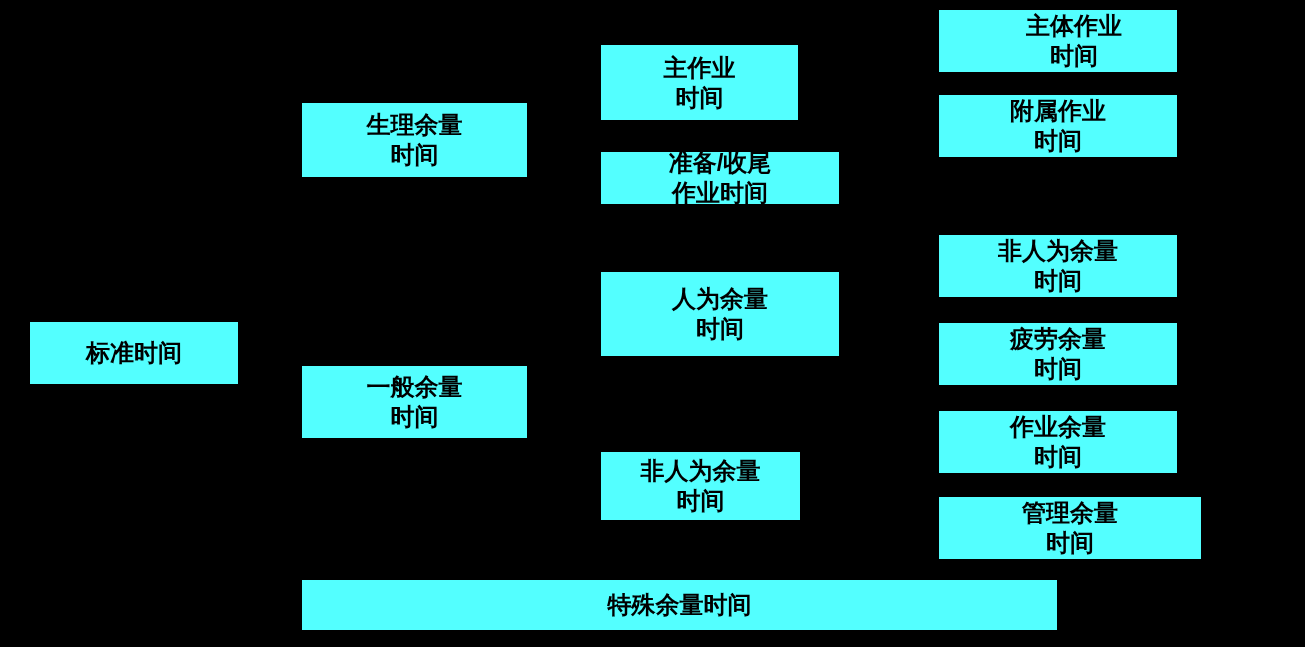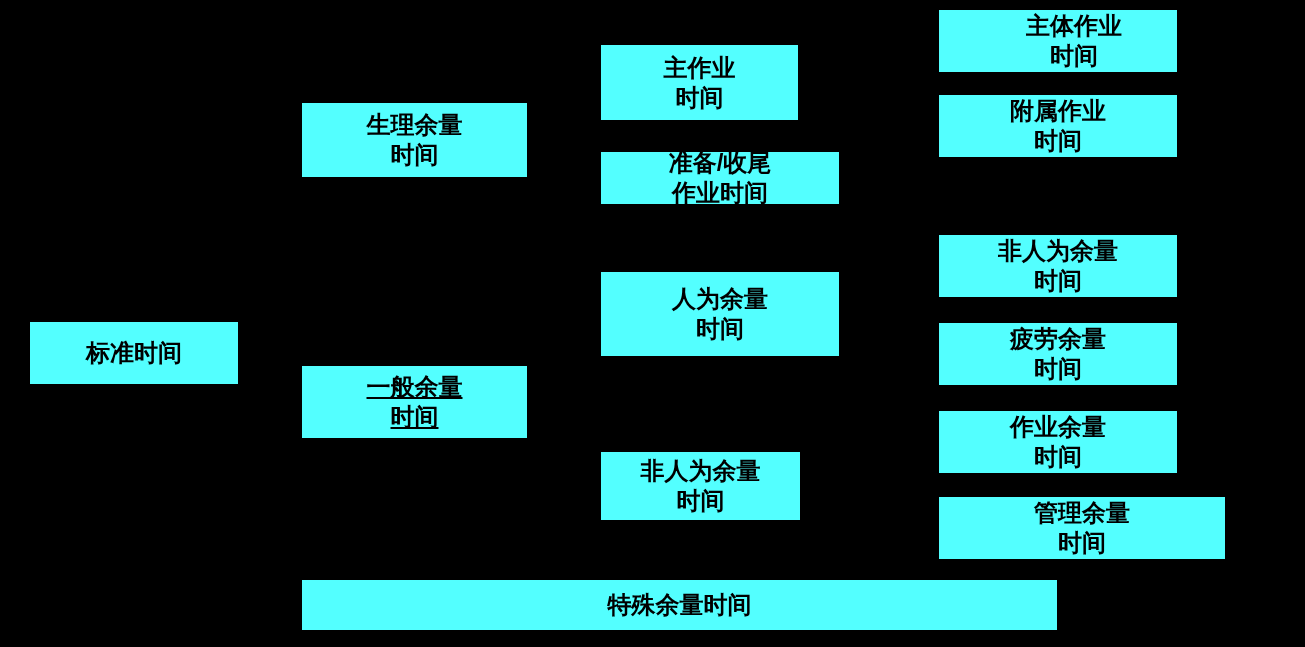--- a/index.html
+++ b/index.html
@@ -25,31 +25,31 @@
     display: flex;
     align-items: center;
     justify-content: center;
     text-align: center;
     white-space: pre-line;
     box-sizing: border-box;
   }
   
   .n-standard      { left: 30px;  top: 322px; width: 208px; height: 62px; }
   .n-normal        { left: 302px; top: 103px; width: 225px; height: 74px; }
-  .n-general       { left: 302px; top: 366px; width: 225px; height: 72px; text-decoration: underline; }
+  .n-general       { left: 302px; top: 366px; width: 225px; height: 72px; }
   .n-main-op       { left: 601px; top: 45px;  width: 197px; height: 75px; }
   .n-prep          { left: 601px; top: 152px; width: 238px; height: 52px; }
   .n-human         { left: 601px; top: 272px; width: 238px; height: 84px; }
   .n-nonhuman      { left: 601px; top: 452px; width: 199px; height: 68px; }
   .n-mainbody      { left: 939px; top: 10px;  width: 238px; height: 62px; padding-left: 32px; }
   .n-aux           { left: 939px; top: 95px;  width: 238px; height: 62px; }
   .n-physio        { left: 939px; top: 235px; width: 238px; height: 62px; }
   .n-fatigue       { left: 939px; top: 323px; width: 238px; height: 62px; }
   .n-op-allow      { left: 939px; top: 411px; width: 238px; height: 62px; }
-  .n-mgmt          { left: 939px; top: 497px; width: 286px; height: 62px; }
+  .n-mgmt          { left: 939px; top: 497px; width: 262px; height: 62px; }
   .n-special       { left: 302px; top: 580px; width: 755px; height: 50px; }
 </style>
 </head>
 <body>
 
 <div id="canvas">
 
   <div class="node n-standard">标准时间</div>
 
   <div class="node n-normal">生理余量

